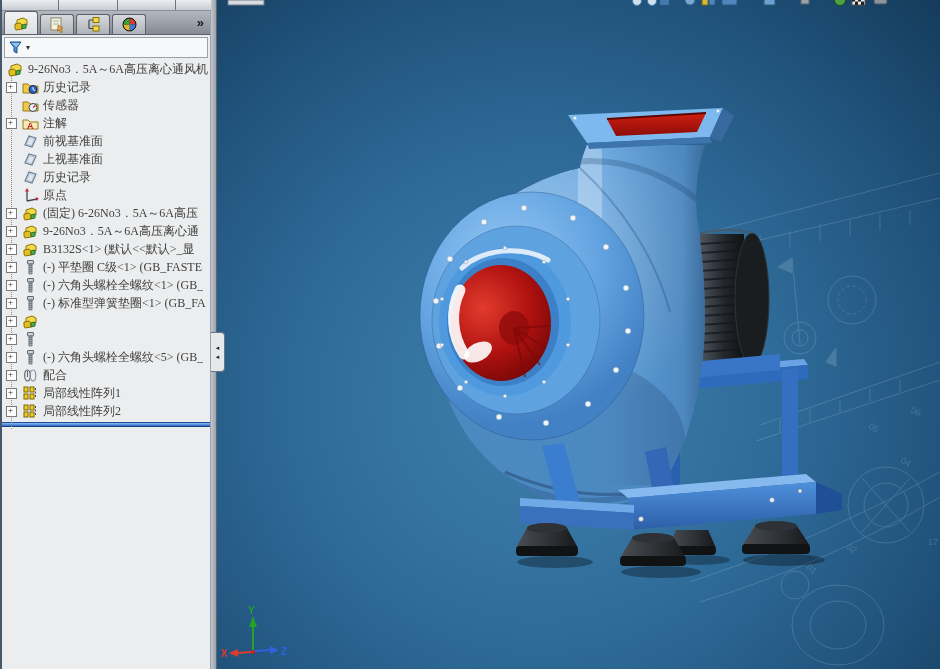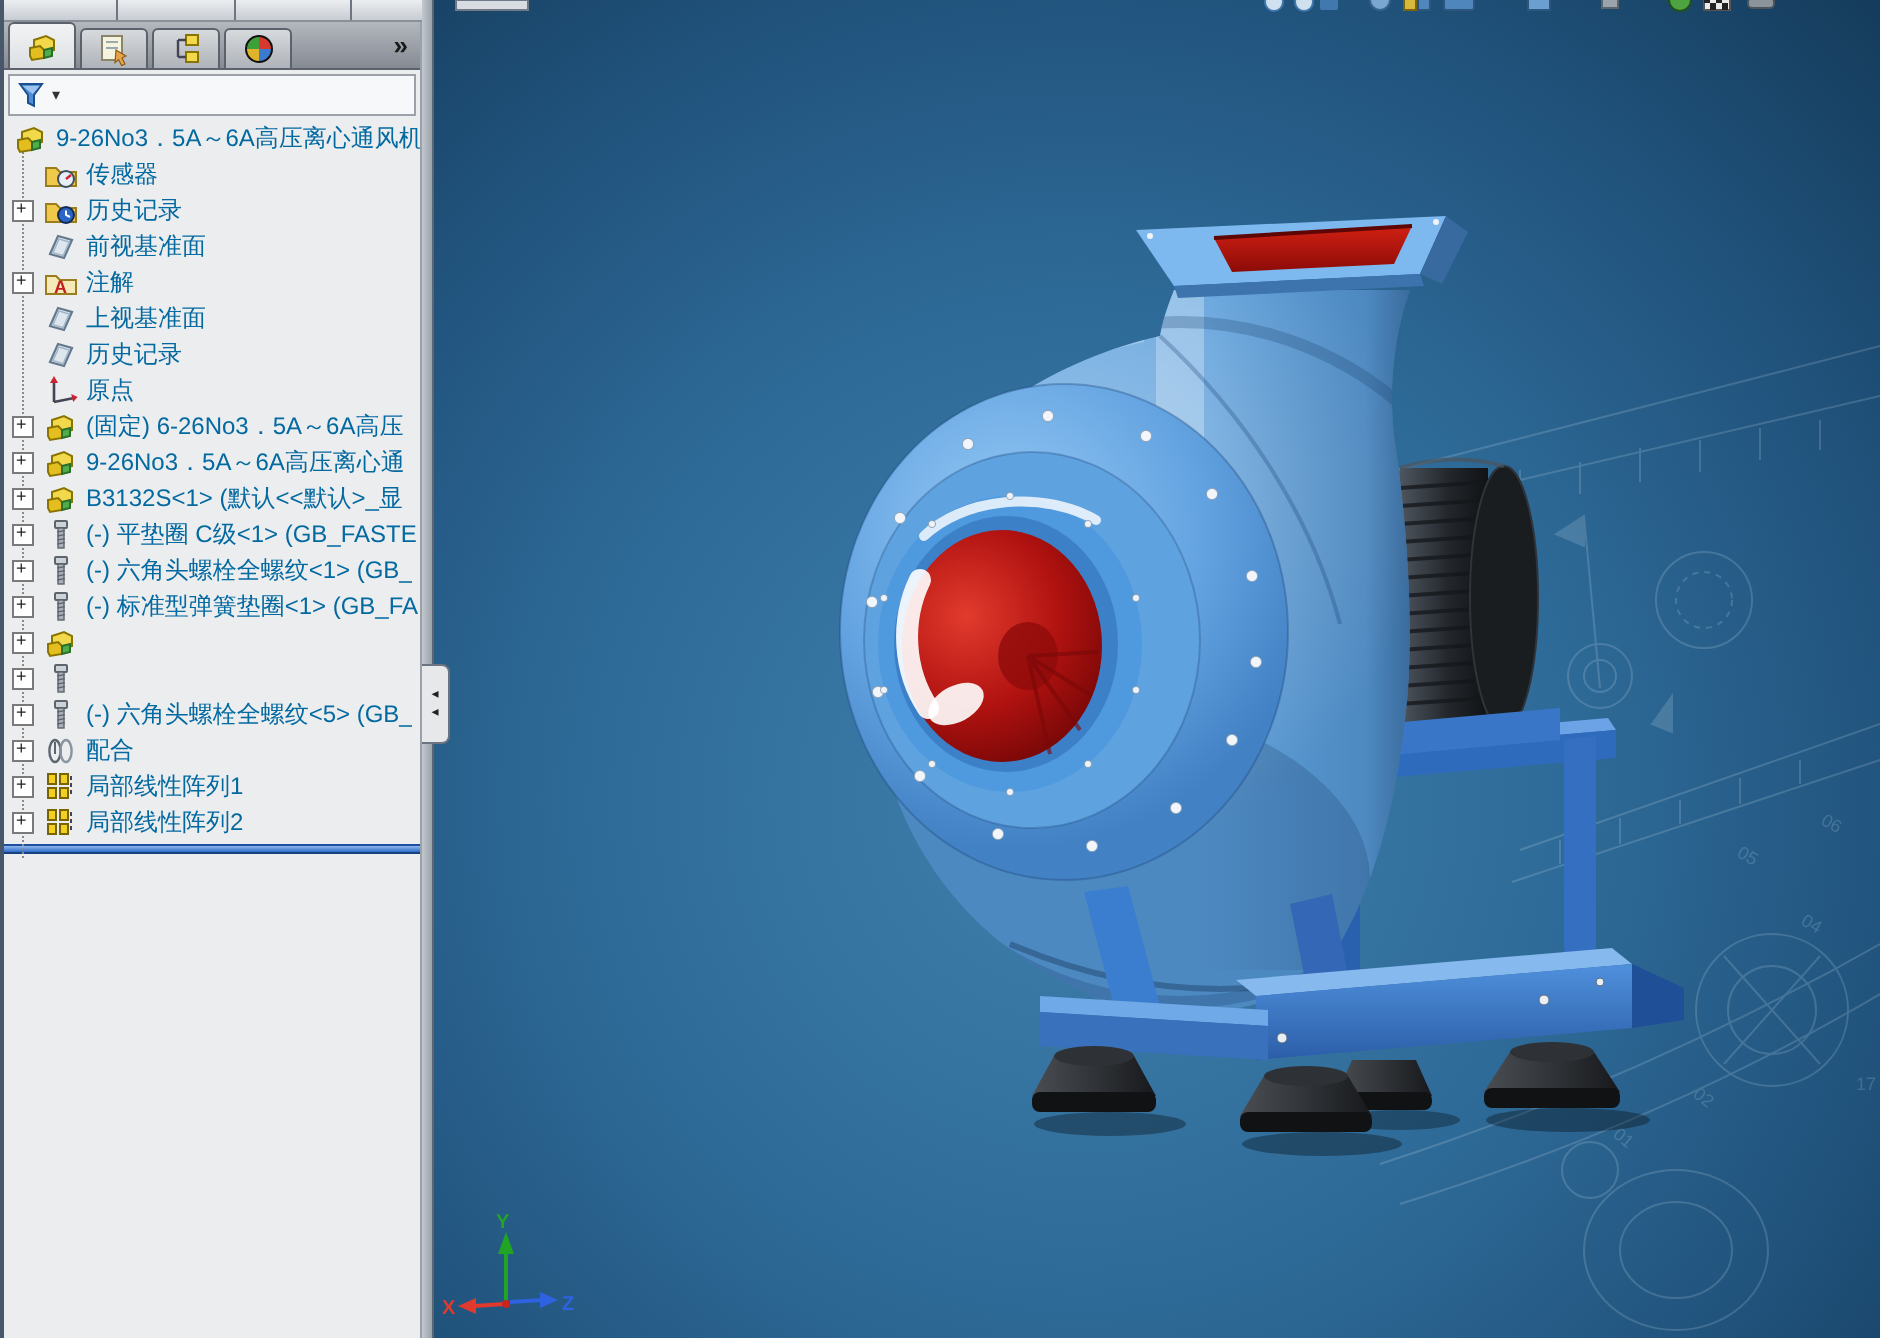--- a/index.html
+++ b/index.html
@@ -23,21 +23,21 @@
   .tab.active{height:22px;background:linear-gradient(#f2f3f4,#dcdfe2);}
   .tab svg{width:17px;height:17px;}
   .chevron{position:absolute;right:6px;top:4px;font-size:13px;font-weight:bold;color:#1a1a1a;}
   .filterrow{height:19px;margin:2px 2px 1px 2px;background:#f7f8f9;border:1px solid #9aa1a8;
     display:flex;align-items:center;padding-left:4px;}
   .filterrow svg{width:14px;height:14px;}
   .caret{font-size:8px;color:#333;margin-left:3px;}
   .tree{position:relative;padding-top:1px;}
   .guide{position:absolute;left:9px;top:12px;height:358px;border-left:1px dotted #8a8a8a;}
   .row{height:18px;display:flex;align-items:center;white-space:nowrap;overflow:hidden;
-    font-size:12px;color:#0369a1;padding-left:4px;position:relative;}
+    font-size:12px;color:#404040;padding-left:4px;position:relative;font-family:Liberation Serif, serif;}
   .row.root{padding-left:2px;}
   .ebox{width:9px;height:9px;border:1px solid #7a7a7a;background:#fff;flex:none;
     position:relative;margin-right:2px;z-index:2;}
   .ebox::before{content:"+";position:absolute;left:1px;top:-2px;font-size:9px;line-height:11px;color:#222;}
   .ebox.hidden{visibility:hidden;}
   .ticon{width:17px;height:17px;flex:none;margin:0 4px 0 3px;}
   .row .lbl{overflow:hidden;}
   .rollback{height:3px;margin-top:2px;background:linear-gradient(#8fb8ec,#2e6bc8);
     border-top:1px solid #1c4f9e;border-bottom:1px solid #16407e;}
   
@@ -443,46 +443,46 @@
   <div class="tree">
     <div class="guide"></div>
   <div class="row root">
 
     <svg class="ticon">
           <use href="#sym-assembly"></use>
         </svg>
     <span class="lbl">9-26No3．5A～6A高压离心通风机</span>
   </div>
       <div class="row">
+    <span class="ebox"></span>
+    <svg class="ticon">
+          <use href="#sym-folder-history"></use>
+        </svg>
+    <span class="lbl">历史记录</span>
+  </div>
+      <div class="row">
     <span class="ebox hidden"></span>
     <svg class="ticon">
           <use href="#sym-folder-sensor"></use>
         </svg>
     <span class="lbl">传感器</span>
   </div>
       <div class="row">
     <span class="ebox"></span>
     <svg class="ticon">
-          <use href="#sym-folder-history"></use>
-        </svg>
-    <span class="lbl">历史记录</span>
+          <use href="#sym-folder-annotation"></use>
+        </svg>
+    <span class="lbl">注解</span>
   </div>
       <div class="row">
     <span class="ebox hidden"></span>
     <svg class="ticon">
           <use href="#sym-plane"></use>
         </svg>
     <span class="lbl">前视基准面</span>
-  </div>
-      <div class="row">
-    <span class="ebox"></span>
-    <svg class="ticon">
-          <use href="#sym-folder-annotation"></use>
-        </svg>
-    <span class="lbl">注解</span>
   </div>
       <div class="row">
     <span class="ebox hidden"></span>
     <svg class="ticon">
           <use href="#sym-plane"></use>
         </svg>
     <span class="lbl">上视基准面</span>
   </div>
       <div class="row">
     <span class="ebox hidden"></span>

